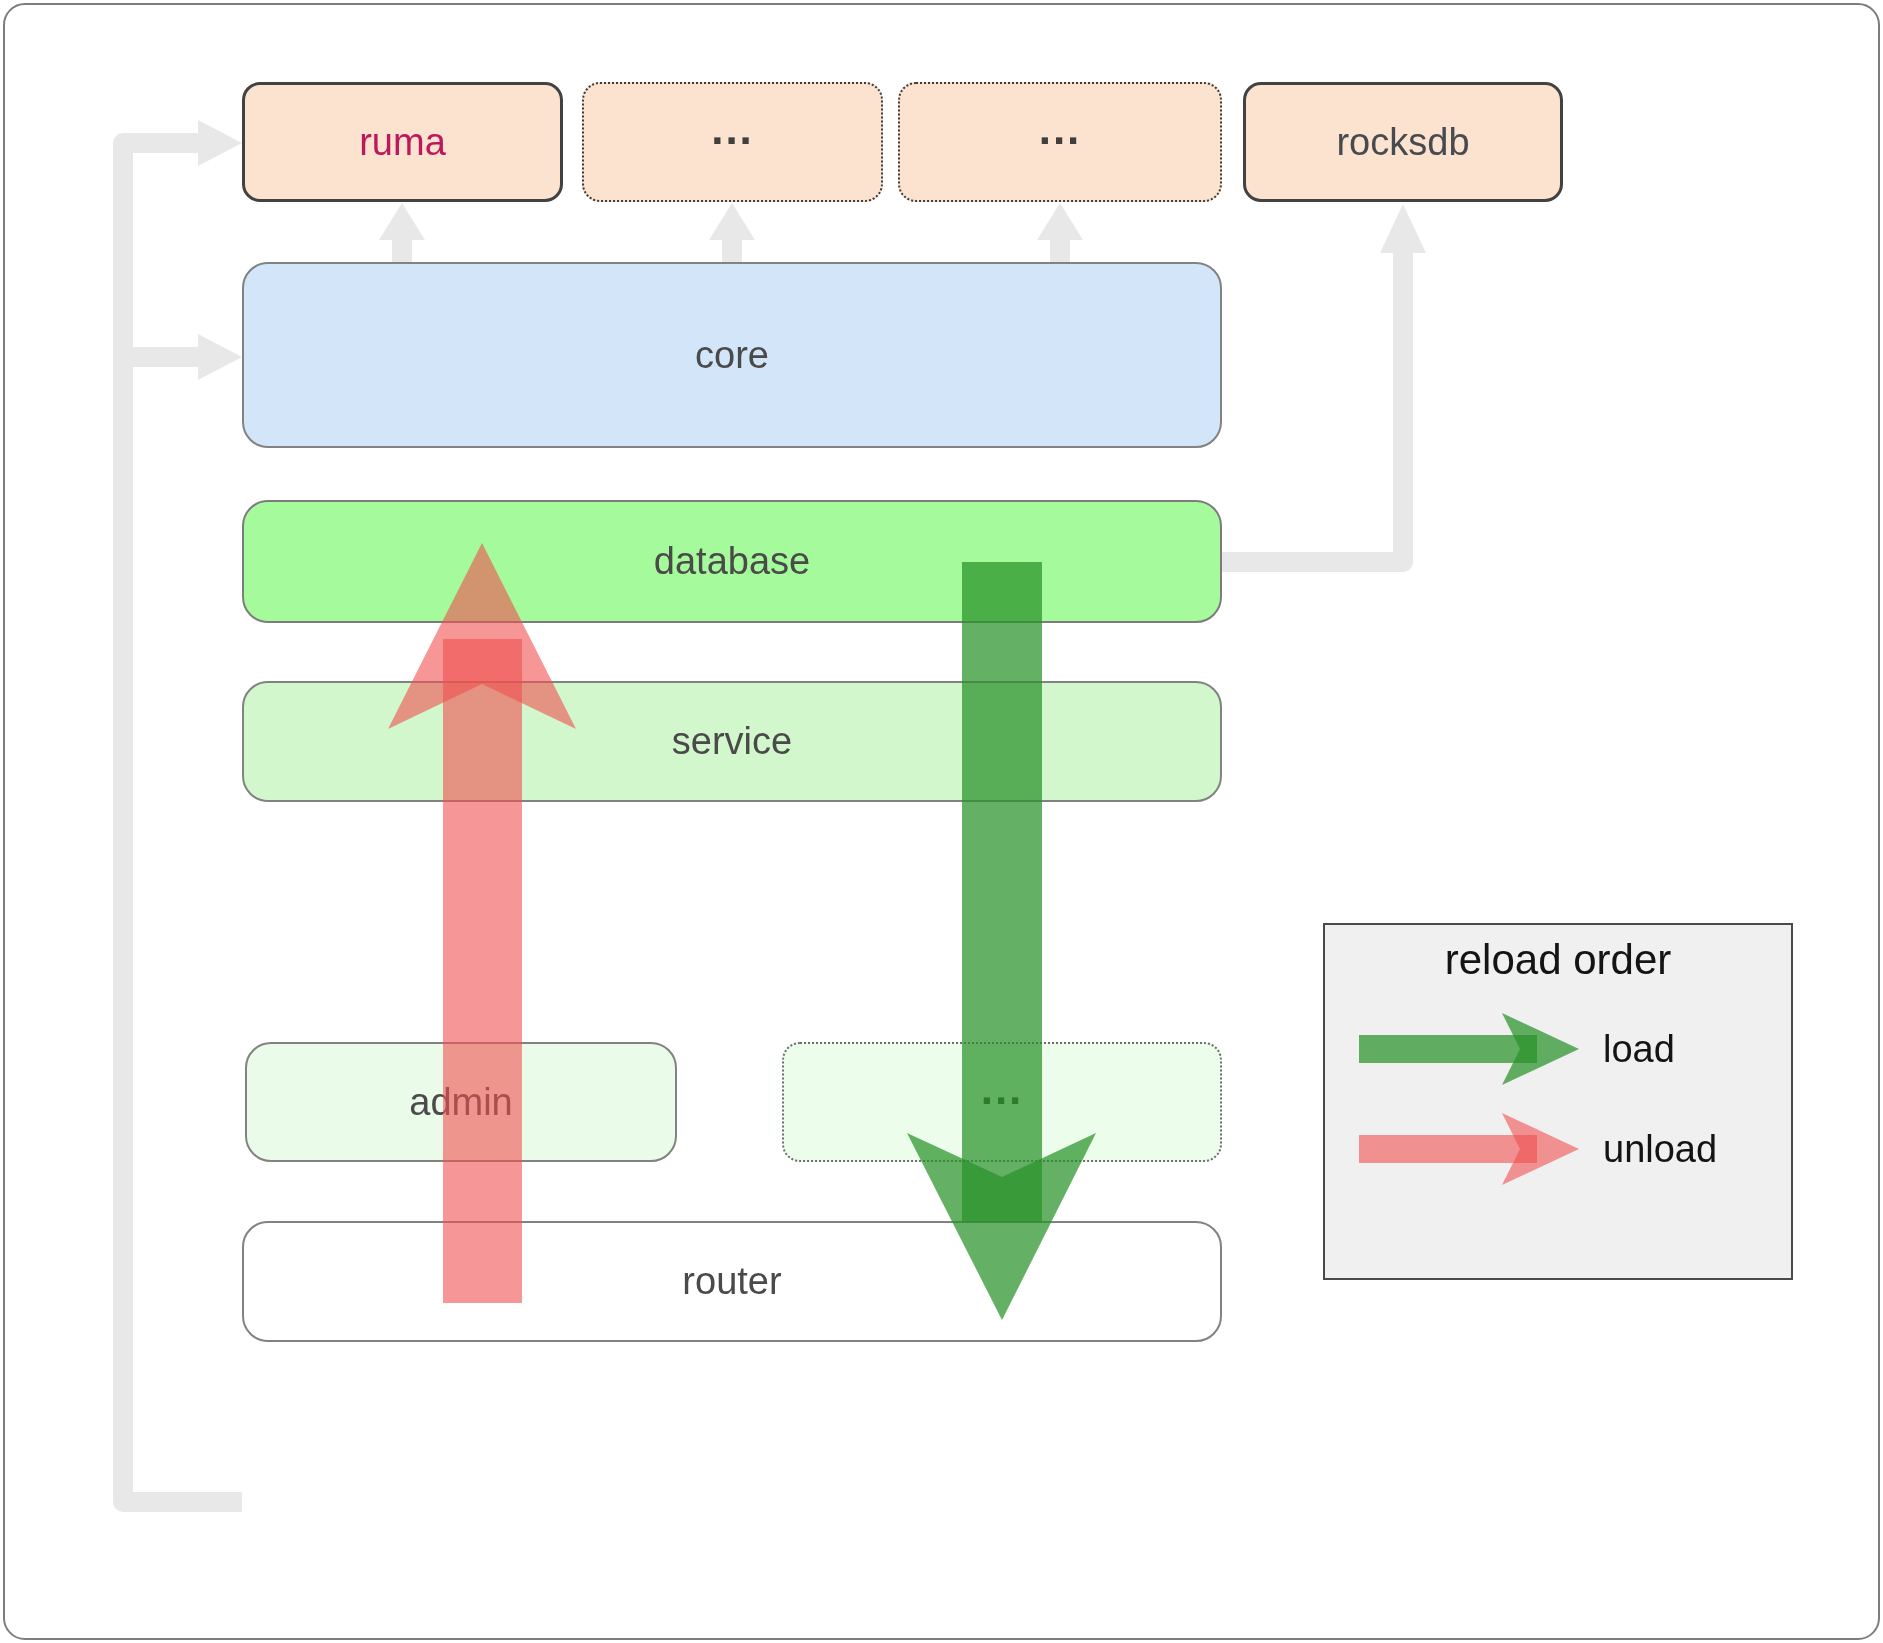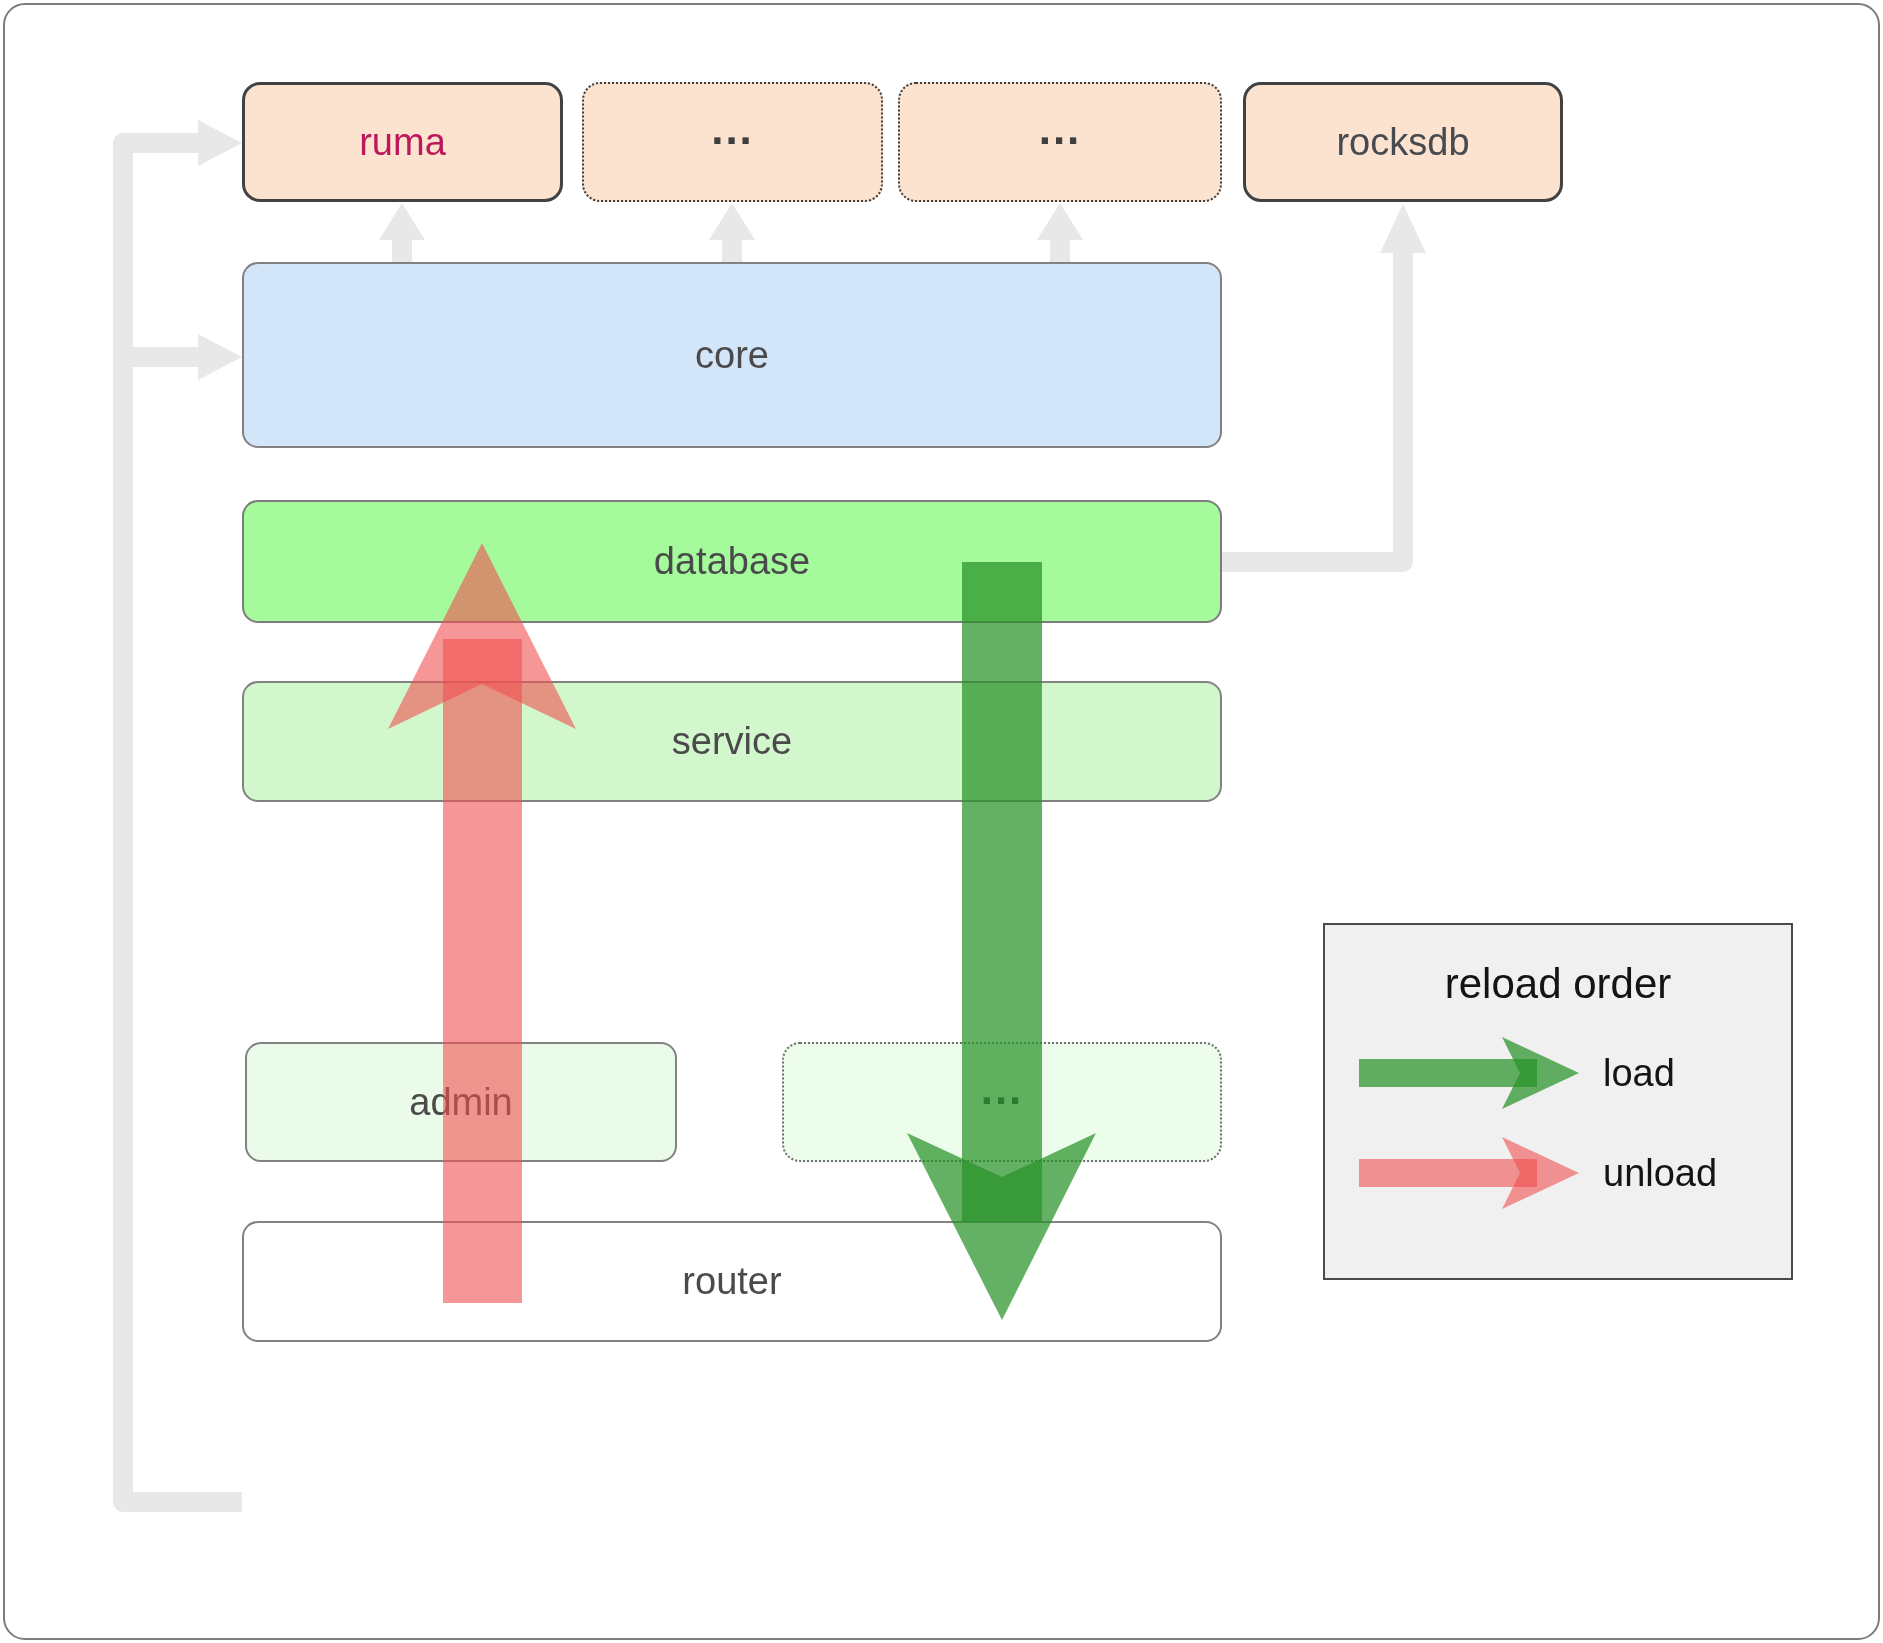--- a/index.html
+++ b/index.html
@@ -34,21 +34,21 @@
   svg#flow-arrows { z-index: 3; }
 
   .box {
     position: absolute;
     box-sizing: border-box;
     display: flex;
     align-items: center;
     justify-content: center;
     font-size: 38px;
     color: #4a4a4a;
-    border-radius: 16px;
+    border-radius: 26px;
     z-index: 2;
   }
   .ellipsis-label {
     font-weight: 700;
     font-size: 44px;
     letter-spacing: 2px;
     transform: translateY(-13px);
     color: #3f3f3f;
   }
   #box-ruma     { left:242px; top:82px;  width:321px; height:120px; background:#fce3d0; border:3px solid #424242; border-radius:18px; color:#be185d; }
@@ -70,21 +70,21 @@
     width: 470px; height: 357px;
     box-sizing: border-box;
     background: #f0f0f0;
     border: 2px solid #4a4a4a;
     z-index: 2;
   }
   .legend-title {
     text-align: center;
     font-size: 42px;
     color: #141414;
-    margin-top: 35px;
+    margin-top: 11px;
   }
   .legend-row {
     display: flex;
     align-items: center;
     height: 82px;
     padding-left: 32px;
   }
   .legend-row.first { margin-top: 24px; }
   .legend-row.second { margin-top: 18px; }
   .legend-label {

